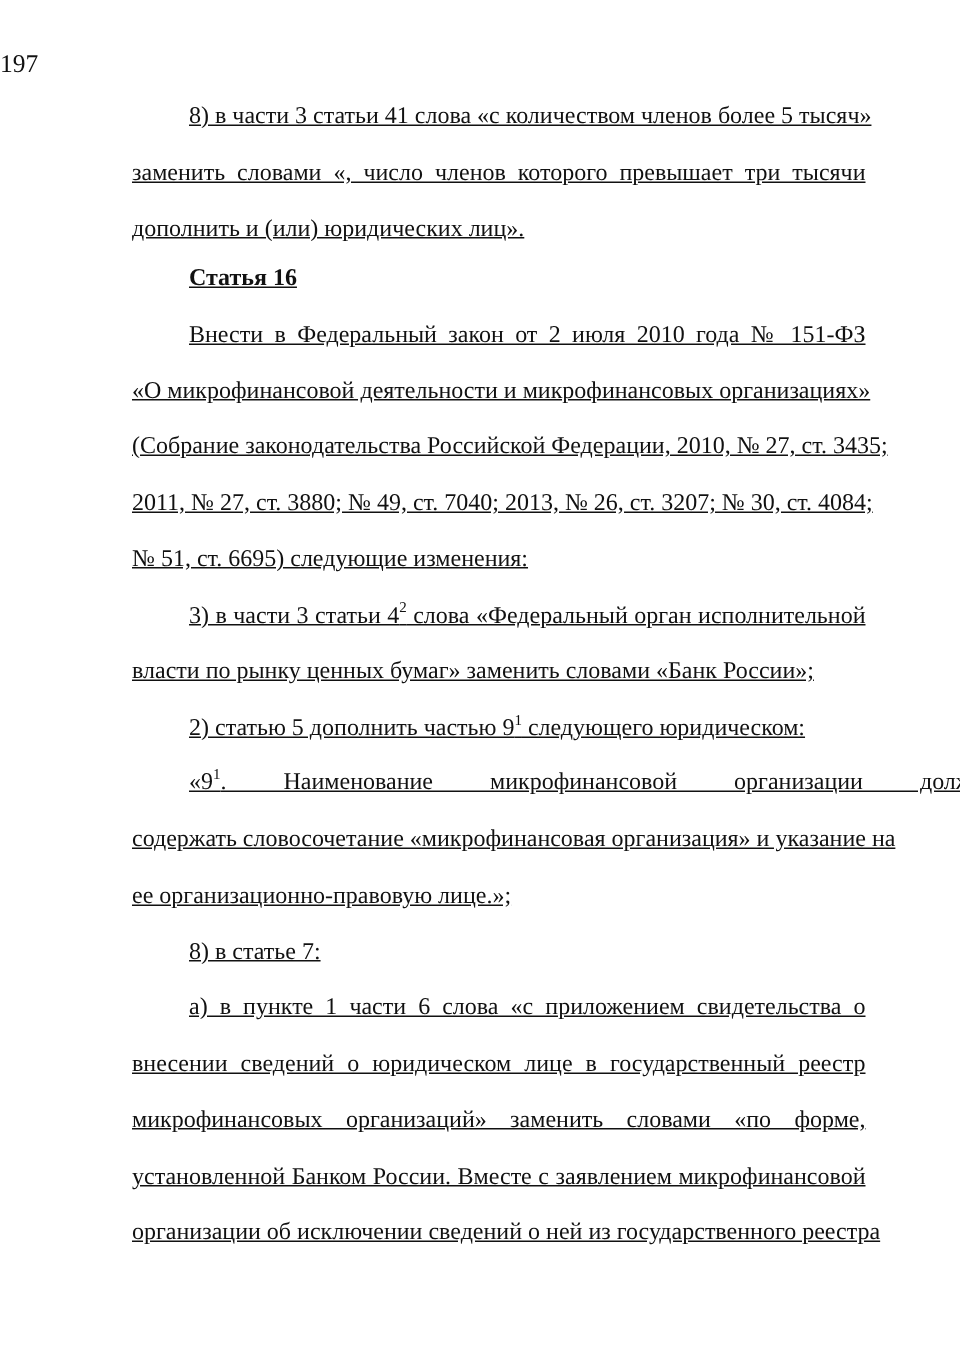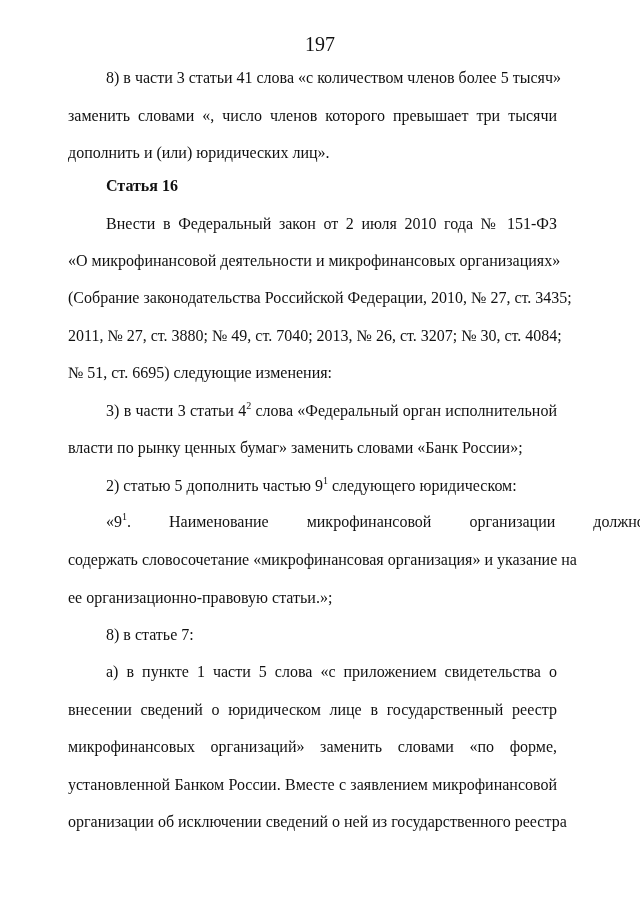--- a/index.html
+++ b/index.html
@@ -1,20 +1,20 @@
 <!DOCTYPE html>
 <html><head>
 <meta charset="utf-8">
 <style>
   html, body { margin: 0; padding: 0; background: #ffffff; }
   body { width: 640px; height: 905px; position: relative; overflow: hidden;
          font-family: "Liberation Serif", serif; color: #111; }
-  .page-num { position: absolute; top: 33px; left: 0; width: 640px; text-align: center; font-size: 20px; }
-  .line { position: absolute; left: 68px; width: 489px; font-size: 16px; line-height: 20px;
-          white-space: nowrap; }
+  .page-num { position: absolute; top: 33px; left: 0; width: 640px; text-align: left; font-size: 17px; }
+  .line { position: absolute; left: 88px; width: 489px; font-size: 16px; line-height: 20px;
+          white-space: nowrap; text-decoration: underline; }
   .just { text-align: justify; text-align-last: justify; }
   .ind { padding-left: 38px; box-sizing: border-box; }
   .bold { font-weight: bold; }
   sup { font-size: 10px; line-height: 0; vertical-align: 7px; }
 </style>
 </head>
 <body>
 
 <div class="page-num">197</div>
 
@@ -30,21 +30,21 @@
 <div class="line just" style="top:326px">2011, № 27, ст. 3880; № 49, ст. 7040; 2013, № 26, ст. 3207; № 30, ст. 4084;</div>
 <div class="line" style="top:363px">№ 51, ст. 6695) следующие изменения:</div>
 
 <div class="line just ind" style="top:401px"><span>3) в части 3 статьи 4</span><sup>2</sup><span> слова «Федеральный орган исполнительной</span></div>
 <div class="line" style="top:438px">власти по рынку ценных бумаг» заменить словами «Банк России»;</div>
 
 <div class="line ind" style="top:476px"><span>2) статью 5 дополнить частью 9</span><sup>1</sup><span> следующего юридическом:</span></div>
 
 <div class="line just ind" style="top:512px; word-spacing:34px"><span>«9</span><sup>1</sup><span>. Наименование микрофинансовой организации должно</span></div>
 <div class="line just" style="top:550px">содержать словосочетание «микрофинансовая организация» и указание на</div>
-<div class="line" style="top:588px">ее организационно-правовую статьи.»;</div>
+<div class="line" style="top:588px">ее организационно-правовую лице.»;</div>
 
 <div class="line ind" style="top:625px">8) в статье 7:</div>
 
-<div class="line just ind" style="top:662px">а) в пункте 1 части 5 слова «с приложением свидетельства о</div>
+<div class="line just ind" style="top:662px">а) в пункте 1 части 6 слова «с приложением свидетельства о</div>
 <div class="line just" style="top:700px">внесении сведений о юридическом лице в государственный реестр</div>
 <div class="line just" style="top:737px">микрофинансовых организаций» заменить словами «по форме,</div>
 <div class="line just" style="top:775px">установленной Банком России. Вместе с заявлением микрофинансовой</div>
 <div class="line just" style="top:812px">организации об исключении сведений о ней из государственного реестра</div>
 
 </body></html>

